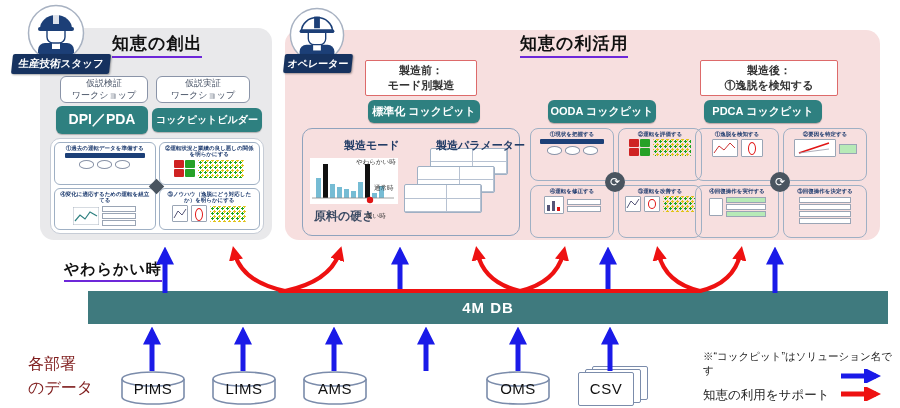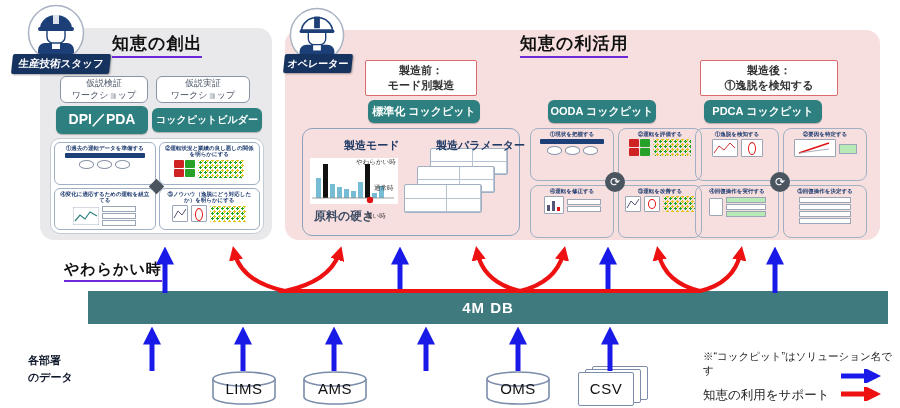--- a/index.html
+++ b/index.html
@@ -61,21 +61,21 @@
 
   .db-bar { left:88px; top:291px; width:800px; height:33px; background:#3f7a7e; z-index:2;
             color:#fff; font-weight:bold; font-size:15px; letter-spacing:1px; }
 
   .cyl { width:66px; height:36px; z-index:3; }
   .cyl .lbl, .csv .lbl { position:absolute; left:0; right:0; top:10px; text-align:center;
             font-size:15px; color:#111; letter-spacing:.5px; }
   .csv { width:72px; height:42px; z-index:3; }
   .pg { position:absolute; width:56px; height:34px; background:#fff; border:1.6px solid #7b8cab; border-radius:2px; }
 
-  .src-label { font-size:11px; color:#0f172a; line-height:1.5;font-weight:bold; }
+  .src-label { font-size:16px; color:#7f1d1d; line-height:1.5; }
   .note { font-size:10.5px; color:#222; }
   .leg-label { font-size:12.5px; color:#222; }
 
   .param-card { position:absolute; width:78px; height:27px; background:#fff; border:1px solid #9fb0c4;
                 border-radius:2px; display:grid; grid-template-columns:55% 45%; grid-template-rows:1fr 1fr; }
   .param-card > div { border-right:0.5px solid #b7c2d2; border-bottom:0.5px solid #b7c2d2; }
   .cond { font-size:6.5px; color:#333; z-index:4; }
 
   svg.overlay { left:0; top:0; width:900px; height:408px; z-index:5; pointer-events:none; }
   .std-lbl { font-size:11px; font-weight:bold; color:#223c66; z-index:3; }
@@ -349,20 +349,27 @@
     </div>
   </div>
   <div class="abs loop-dot" style="left:770px; top:172px;">⟳</div>
 
   <div class="abs h-title h-mid" style="left:64px; top:260px; z-index:3;">やわらかい時</div>
   <div class="abs db-bar flexc">4M DB</div>
 
   <div class="abs src-label preline" style="left:28px; top:352px;">各部署
 のデータ</div>
 
+  <div class="abs cyl" style="left:120px; top:370px;">
+    <svg width="66" height="36">
+        <path d="M2 9 L2 27 A31 7 0 0 0 64 27 L64 9" fill="#fff" stroke="#7b8cab" stroke-width="1.6"></path>
+        <ellipse cx="33" cy="9" rx="31" ry="7" fill="#fff" stroke="#7b8cab" stroke-width="1.6"></ellipse>
+      </svg>
+    <div class="lbl">PIMS</div>
+  </div>
   <div class="abs cyl" style="left:211px; top:370px;">
     <svg width="66" height="36">
         <path d="M2 9 L2 27 A31 7 0 0 0 64 27 L64 9" fill="#fff" stroke="#7b8cab" stroke-width="1.6"></path>
         <ellipse cx="33" cy="9" rx="31" ry="7" fill="#fff" stroke="#7b8cab" stroke-width="1.6"></ellipse>
       </svg>
     <div class="lbl">LIMS</div>
   </div>
   <div class="abs cyl" style="left:302px; top:370px;">
     <svg width="66" height="36">
         <path d="M2 9 L2 27 A31 7 0 0 0 64 27 L64 9" fill="#fff" stroke="#7b8cab" stroke-width="1.6"></path>

